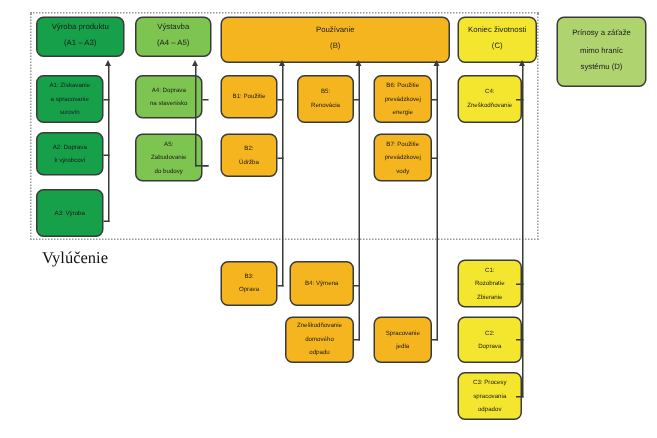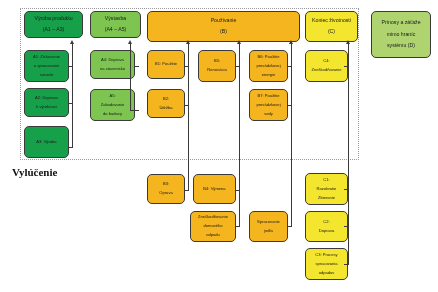--- a/index.html
+++ b/index.html
@@ -217,15 +217,15 @@
     </span>
   </div>
 
   <div class="ln hl" style="left:344px;top:66px;width:5px;"></div>
   <div class="ln hl" style="left:344px;top:189px;width:5px;"></div>
   <div class="ln hl" style="left:344px;top:226px;width:5px;"></div>
   <div class="ln hl" style="left:344px;top:264px;width:5px;"></div>
   <div class="ln vl" style="left:348px;top:44px;height:221px;"></div>
   <div class="arw" style="left:346px;top:40px;"></div>
 
-  <div class="excl" style="left:12px;top:166px;font-weight:bold;">Vylúčenie</div>
+  <div class="excl" style="left:28px;top:166px;">Vylúčenie</div>
 
 </div>
 
 </body></html>

